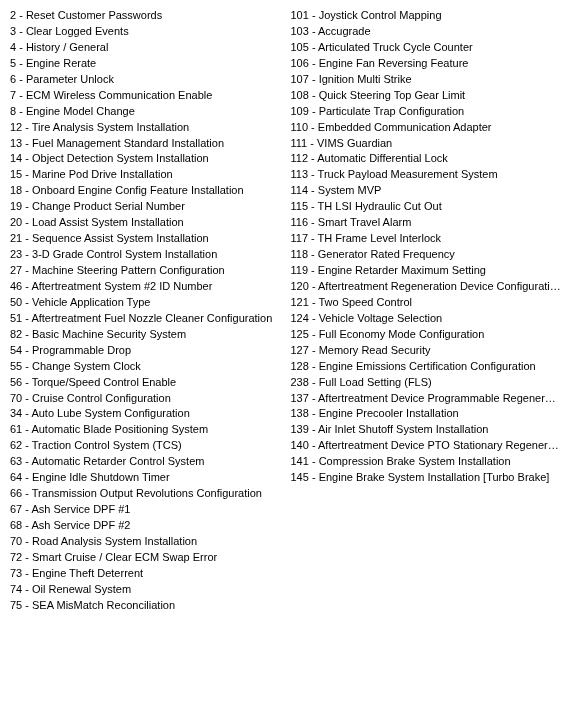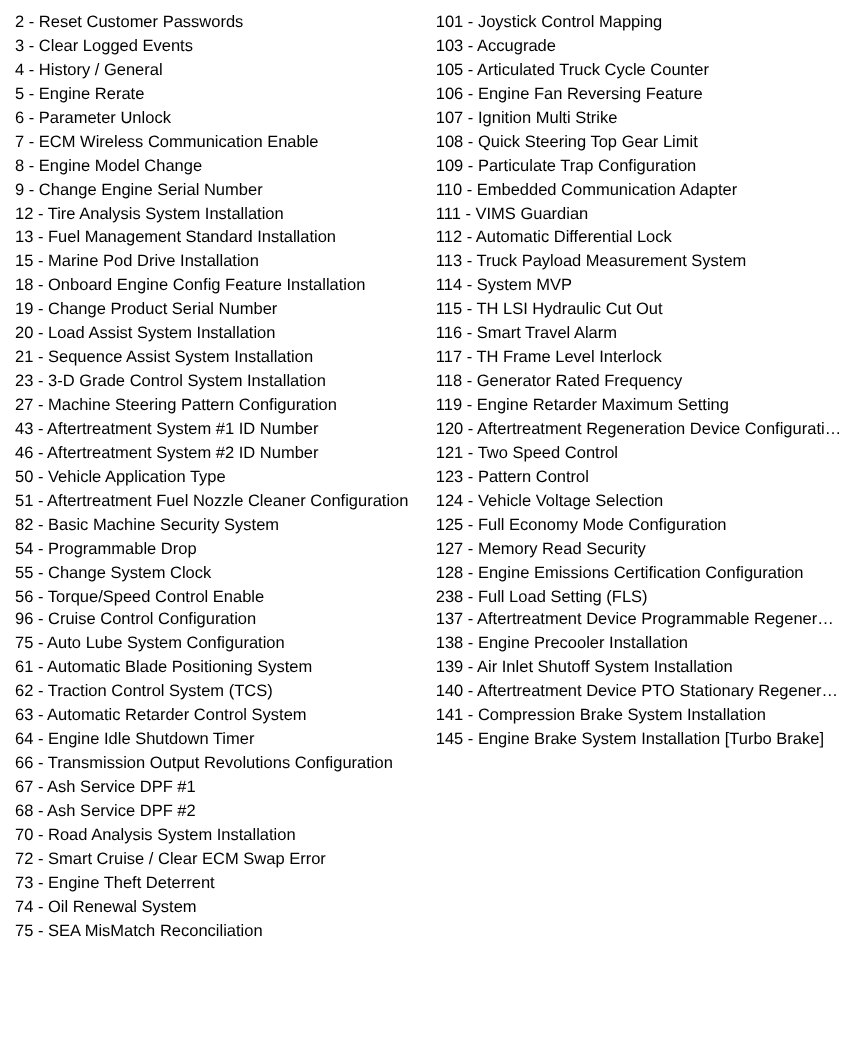--- a/index.html
+++ b/index.html
@@ -37,40 +37,39 @@
 
 <div class="columns-container">
   <div class="column" id="left-col">
       <div class="list-item">2 - Reset Customer Passwords</div>
       <div class="list-item">3 - Clear Logged Events</div>
       <div class="list-item">4 - History / General</div>
       <div class="list-item">5 - Engine Rerate</div>
       <div class="list-item">6 - Parameter Unlock</div>
       <div class="list-item">7 - ECM Wireless Communication Enable</div>
       <div class="list-item">8 - Engine Model Change</div>
-      <div class="list-item">9 - Change Engine Serial Number</div>
       <div class="list-item">12 - Tire Analysis System Installation</div>
       <div class="list-item">13 - Fuel Management Standard Installation</div>
+      <div class="list-item">14 - Object Detection System Installation</div>
       <div class="list-item">15 - Marine Pod Drive Installation</div>
       <div class="list-item">18 - Onboard Engine Config Feature Installation</div>
       <div class="list-item">19 - Change Product Serial Number</div>
       <div class="list-item">20 - Load Assist System Installation</div>
       <div class="list-item">21 - Sequence Assist System Installation</div>
       <div class="list-item">23 - 3-D Grade Control System Installation</div>
       <div class="list-item">27 - Machine Steering Pattern Configuration</div>
-      <div class="list-item">43 - Aftertreatment System #1 ID Number</div>
       <div class="list-item">46 - Aftertreatment System #2 ID Number</div>
       <div class="list-item">50 - Vehicle Application Type</div>
       <div class="list-item">51 - Aftertreatment Fuel Nozzle Cleaner Configuration</div>
       <div class="list-item">82 - Basic Machine Security System</div>
       <div class="list-item">54 - Programmable Drop</div>
       <div class="list-item">55 - Change System Clock</div>
       <div class="list-item">56 - Torque/Speed Control Enable</div>
-      <div class="list-item">96 - Cruise Control Configuration</div>
-      <div class="list-item">75 - Auto Lube System Configuration</div>
+      <div class="list-item">70 - Cruise Control Configuration</div>
+      <div class="list-item">34 - Auto Lube System Configuration</div>
       <div class="list-item">61 - Automatic Blade Positioning System</div>
       <div class="list-item">62 - Traction Control System (TCS)</div>
       <div class="list-item">63 - Automatic Retarder Control System</div>
       <div class="list-item">64 - Engine Idle Shutdown Timer</div>
       <div class="list-item">66 - Transmission Output Revolutions Configuration</div>
       <div class="list-item">67 - Ash Service DPF #1</div>
       <div class="list-item">68 - Ash Service DPF #2</div>
       <div class="list-item">70 - Road Analysis System Installation</div>
       <div class="list-item">72 - Smart Cruise / Clear ECM Swap Error</div>
       <div class="list-item">73 - Engine Theft Deterrent</div>
@@ -90,21 +89,20 @@
       <div class="list-item">112 - Automatic Differential Lock</div>
       <div class="list-item">113 - Truck Payload Measurement System</div>
       <div class="list-item">114 - System MVP</div>
       <div class="list-item">115 - TH LSI Hydraulic Cut Out</div>
       <div class="list-item">116 - Smart Travel Alarm</div>
       <div class="list-item">117 - TH Frame Level Interlock</div>
       <div class="list-item">118 - Generator Rated Frequency</div>
       <div class="list-item">119 - Engine Retarder Maximum Setting</div>
       <div class="list-item">120 - Aftertreatment Regeneration Device Configuration</div>
       <div class="list-item">121 - Two Speed Control</div>
-      <div class="list-item">123 - Pattern Control</div>
       <div class="list-item">124 - Vehicle Voltage Selection</div>
       <div class="list-item">125 - Full Economy Mode Configuration</div>
       <div class="list-item">127 - Memory Read Security</div>
       <div class="list-item">128 - Engine Emissions Certification Configuration</div>
       <div class="list-item">238 - Full Load Setting (FLS)</div>
       <div class="list-item">137 - Aftertreatment Device Programmable Regeneration</div>
       <div class="list-item">138 - Engine Precooler Installation</div>
       <div class="list-item">139 - Air Inlet Shutoff System Installation</div>
       <div class="list-item">140 - Aftertreatment Device PTO Stationary Regeneration</div>
       <div class="list-item">141 - Compression Brake System Installation</div>

